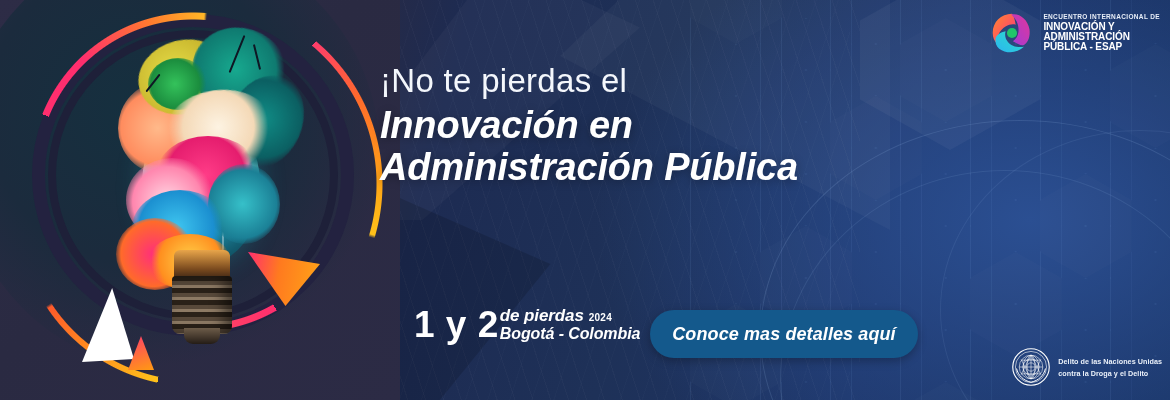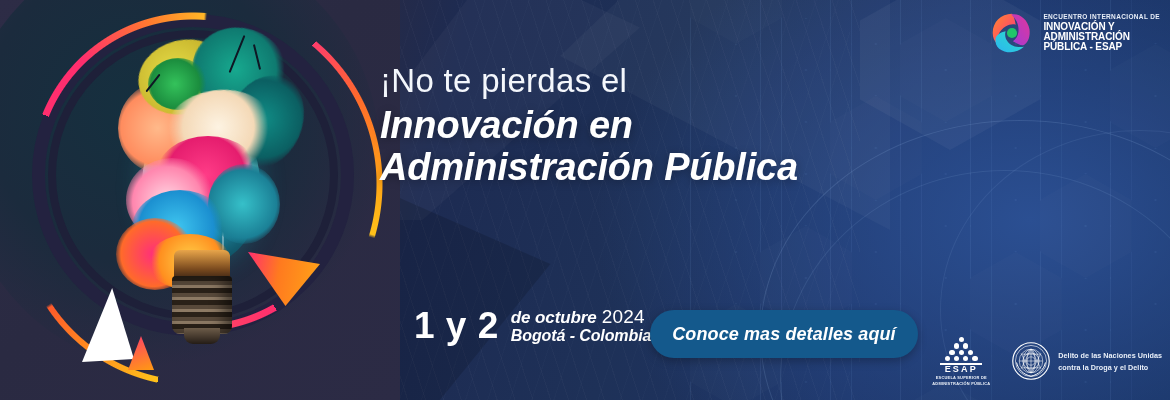--- a/index.html
+++ b/index.html
@@ -133,26 +133,26 @@
     text-transform:uppercase;}
 
   
   .headline{position:absolute;left:380px;top:62px;width:700px;text-align:left;color:#fff;}
   .h-kicker{font-size:33px;font-weight:300;letter-spacing:.3px;line-height:1.18;
     color:#f4f7fc;margin:0 0 3px 0;}
   .h-main{font-size:38px;font-weight:800;font-style:italic;line-height:1.12;letter-spacing:-.2px;
     color:#fff;margin:0;text-shadow:0 2px 10px rgba(0,0,0,.30);}
 
   
-  .dateblk{position:absolute;left:414px;top:306px;display:flex;align-items:center;gap:12px;color:#fff;}
+  .dateblk{position:absolute;left:414px;top:306px;display:flex;align-items:center;gap:1px;color:#fff;}
   .d-big{font-size:37px;font-weight:800;line-height:1;letter-spacing:.5px;}
   .d-right{display:flex;flex-direction:column;line-height:1.12;}
   .d-row1{display:flex;align-items:baseline;gap:5px;}
   .d-mes{font-size:17px;font-weight:800;font-style:italic;letter-spacing:-.1px;}
-  .d-year{font-size:19px;font-weight:400;letter-spacing:.2px;}
+  .d-year{font-size:10px;font-weight:700;letter-spacing:.2px;}
   .d-city{font-size:16px;font-weight:800;font-style:italic;letter-spacing:-.1px;}
 
   
   .cta{position:absolute;left:650px;top:310px;width:268px;height:48px;border-radius:26px;
     background:#14598c;border:0;cursor:pointer;color:#fff;font-size:18px;font-weight:700;font-style:italic;
     letter-spacing:.1px;box-shadow:0 3px 10px rgba(0,0,0,.28);
     display:flex;align-items:center;justify-content:center;
     font-family:"Liberation Sans","DejaVu Sans",sans-serif;}
 
   
@@ -323,48 +323,31 @@
   <div class="headline">
     <p class="h-kicker">¡No te pierdas el</p>
     <p class="h-main">Innovación en</p>
     <p class="h-main">Administración Pública</p>
   </div>
 
   <div class="dateblk">
     <div class="d-big">1 y 2</div>
     <div class="d-right">
       <div class="d-row1">
-        <span class="d-mes">de octubre</span>
+        <span class="d-mes">de pierdas</span>
         <span class="d-year">2024</span>
       </div>
       <div class="d-city">Bogotá - Colombia</div>
     </div>
   </div>
 
   <button class="cta">Conoce mas detalles aquí</button>
 
   <div class="footer-logos">
 
-    <div class="esap">
-      <div class="esap-dots" id="esapdots">
-          <div class="esap-dot" style="left: 20.4px; top: 0px;"></div>
-          <div class="esap-dot" style="left: 15.8px; top: 6.4px;"></div>
-          <div class="esap-dot" style="left: 25px; top: 6.4px;"></div>
-          <div class="esap-dot" style="left: 11.2px; top: 12.8px;"></div>
-          <div class="esap-dot" style="left: 20.4px; top: 12.8px;"></div>
-          <div class="esap-dot" style="left: 29.6px; top: 12.8px;"></div>
-          <div class="esap-dot" style="left: 6.6px; top: 19.2px;"></div>
-          <div class="esap-dot" style="left: 15.8px; top: 19.2px;"></div>
-          <div class="esap-dot" style="left: 25px; top: 19.2px;"></div>
-          <div class="esap-dot" style="left: 34.2px; top: 19.2px;"></div>
-          <div style="position: absolute; left: 2px; top: 26.5px; width: 42px; height: 1.6px; background: rgb(255, 255, 255);"></div>
-        </div>
-      <div class="esap-word">ESAP</div>
-      <div class="esap-sub">ESCUELA SUPERIOR DE ADMINISTRACIÓN PÚBLICA</div>
-    </div>
 
     <div class="unodc">
       <div class="un-emblem">
         <svg viewBox="0 0 100 100" width="38" height="38" aria-hidden="true">
           <circle cx="50" cy="50" r="48" fill="none" stroke="#fff" stroke-width="3"></circle>
           <circle cx="50" cy="50" r="41" fill="none" stroke="#fff" stroke-width="1.6"></circle>
           <g stroke="#fff" stroke-width="1.5" fill="none">
             <circle cx="50" cy="50" r="31"></circle>
             <circle cx="50" cy="50" r="21"></circle>
             <circle cx="50" cy="50" r="11"></circle>

